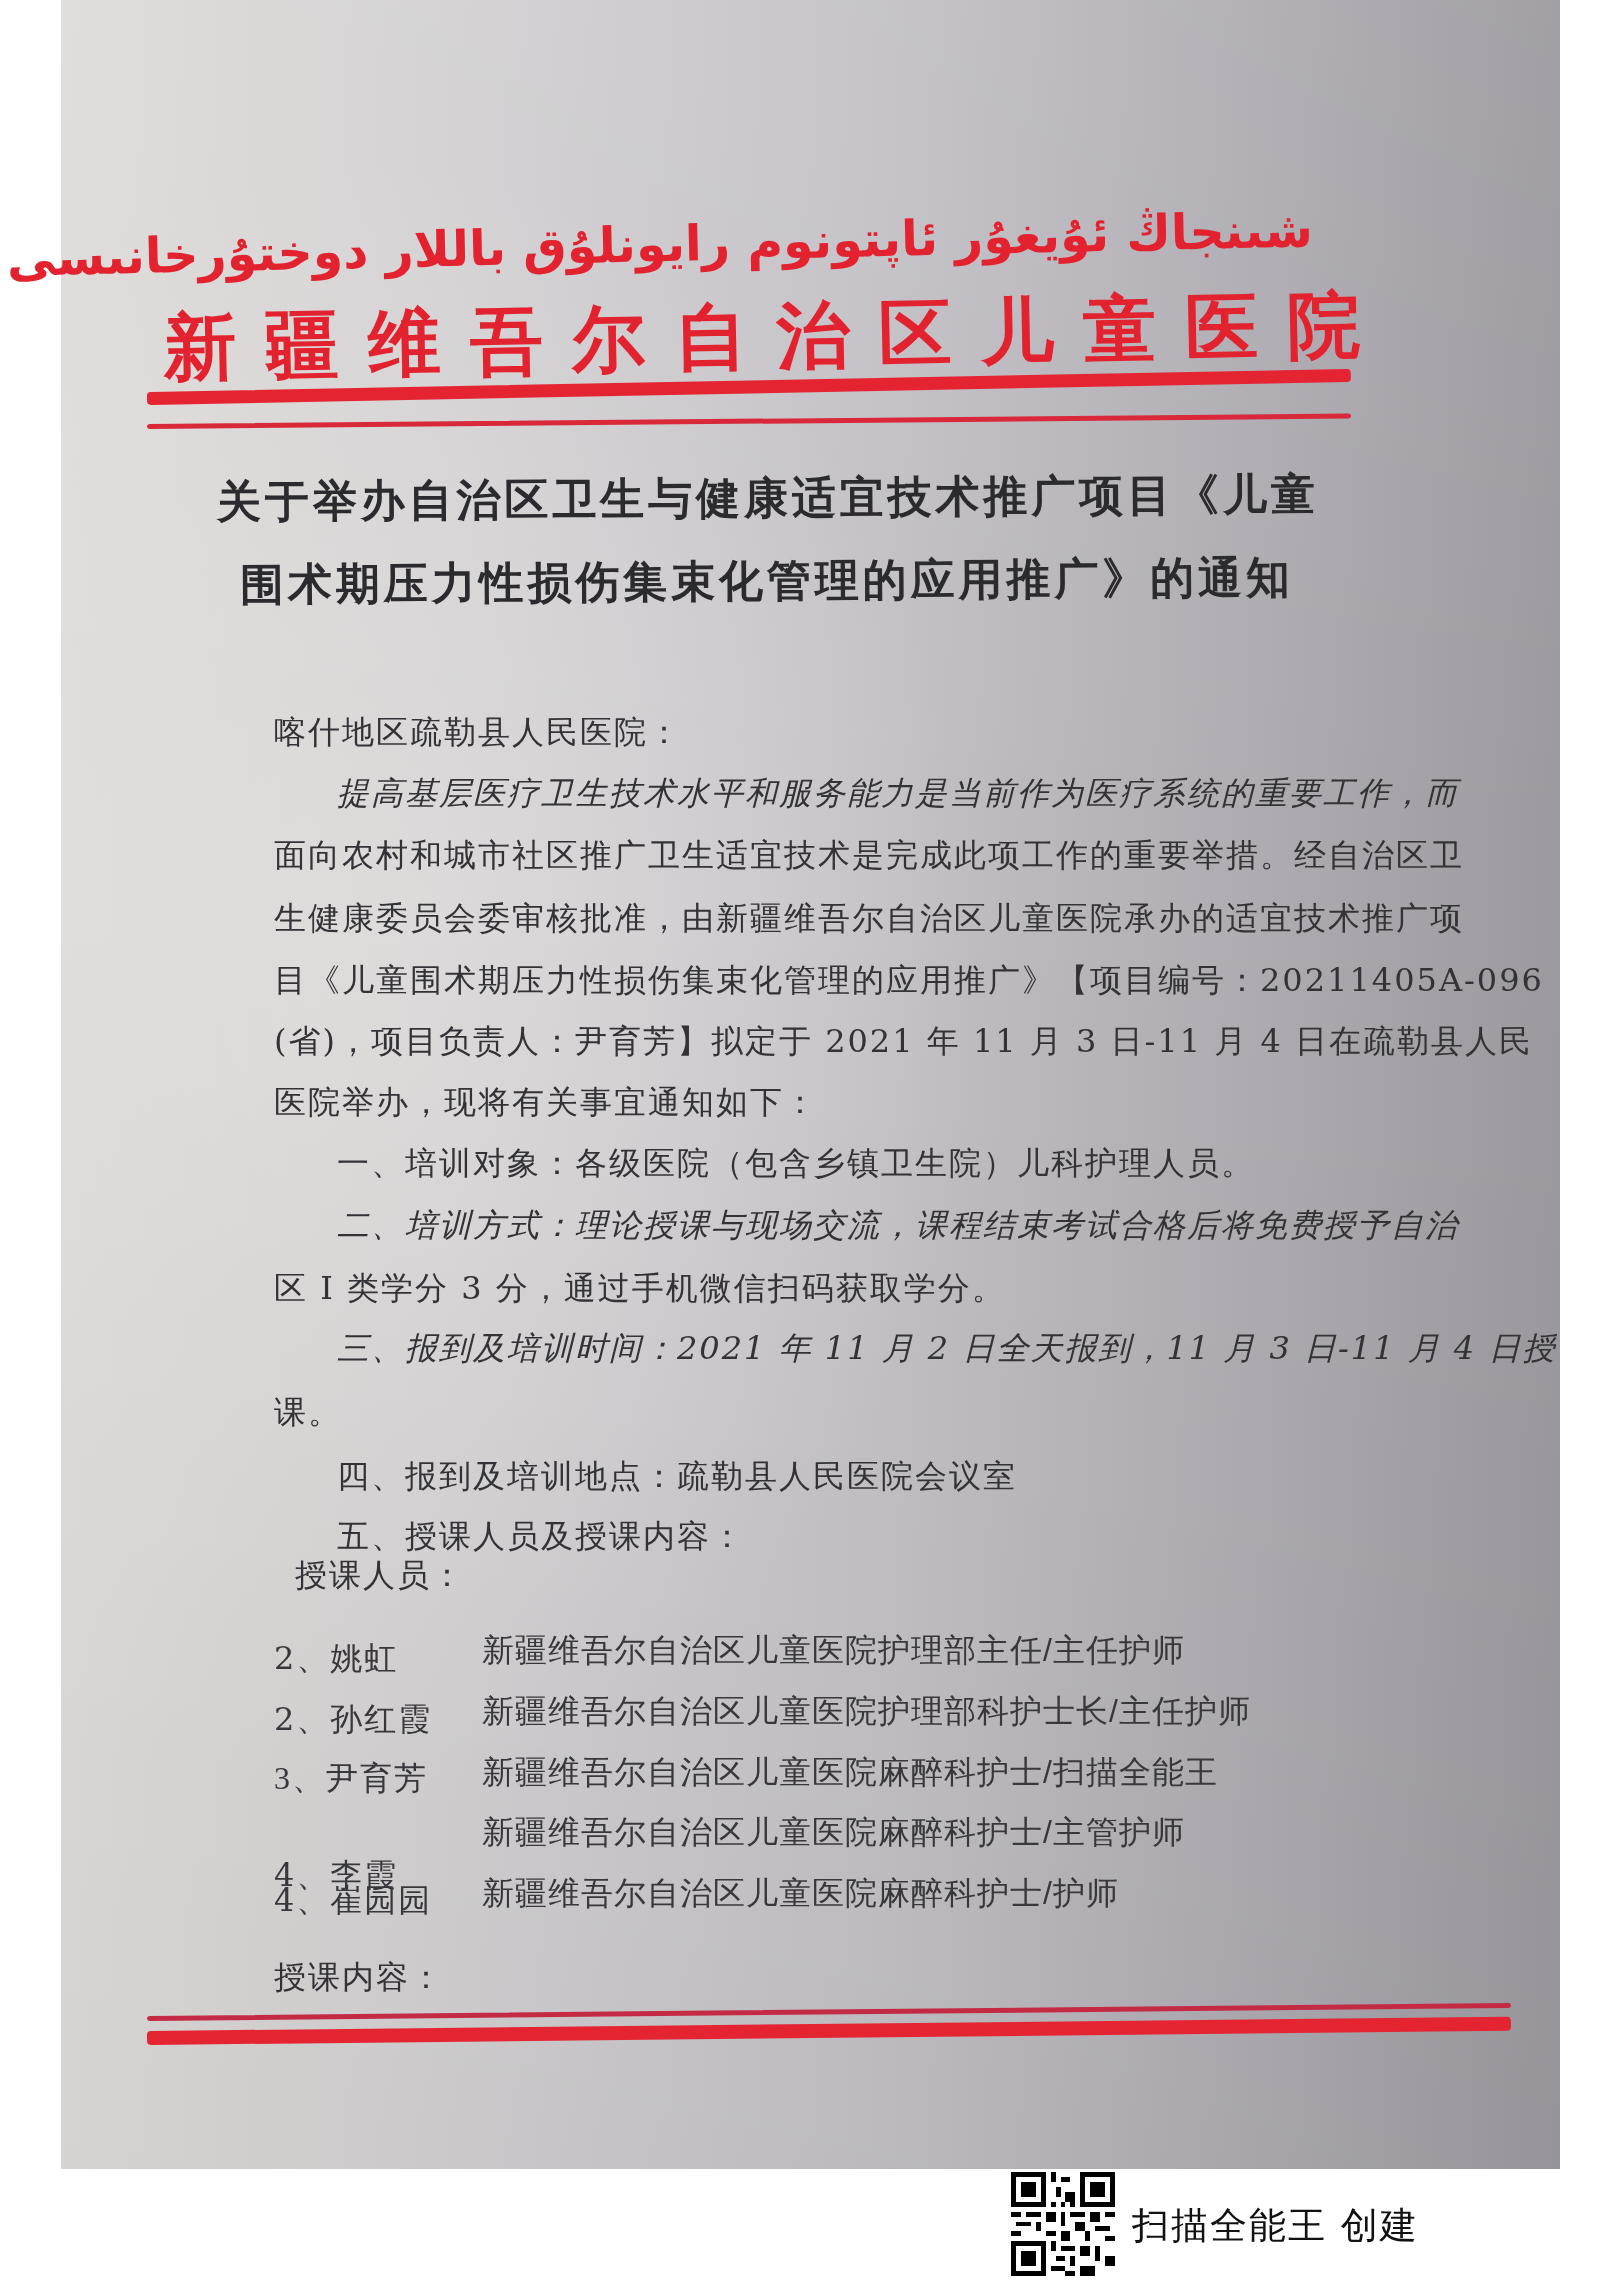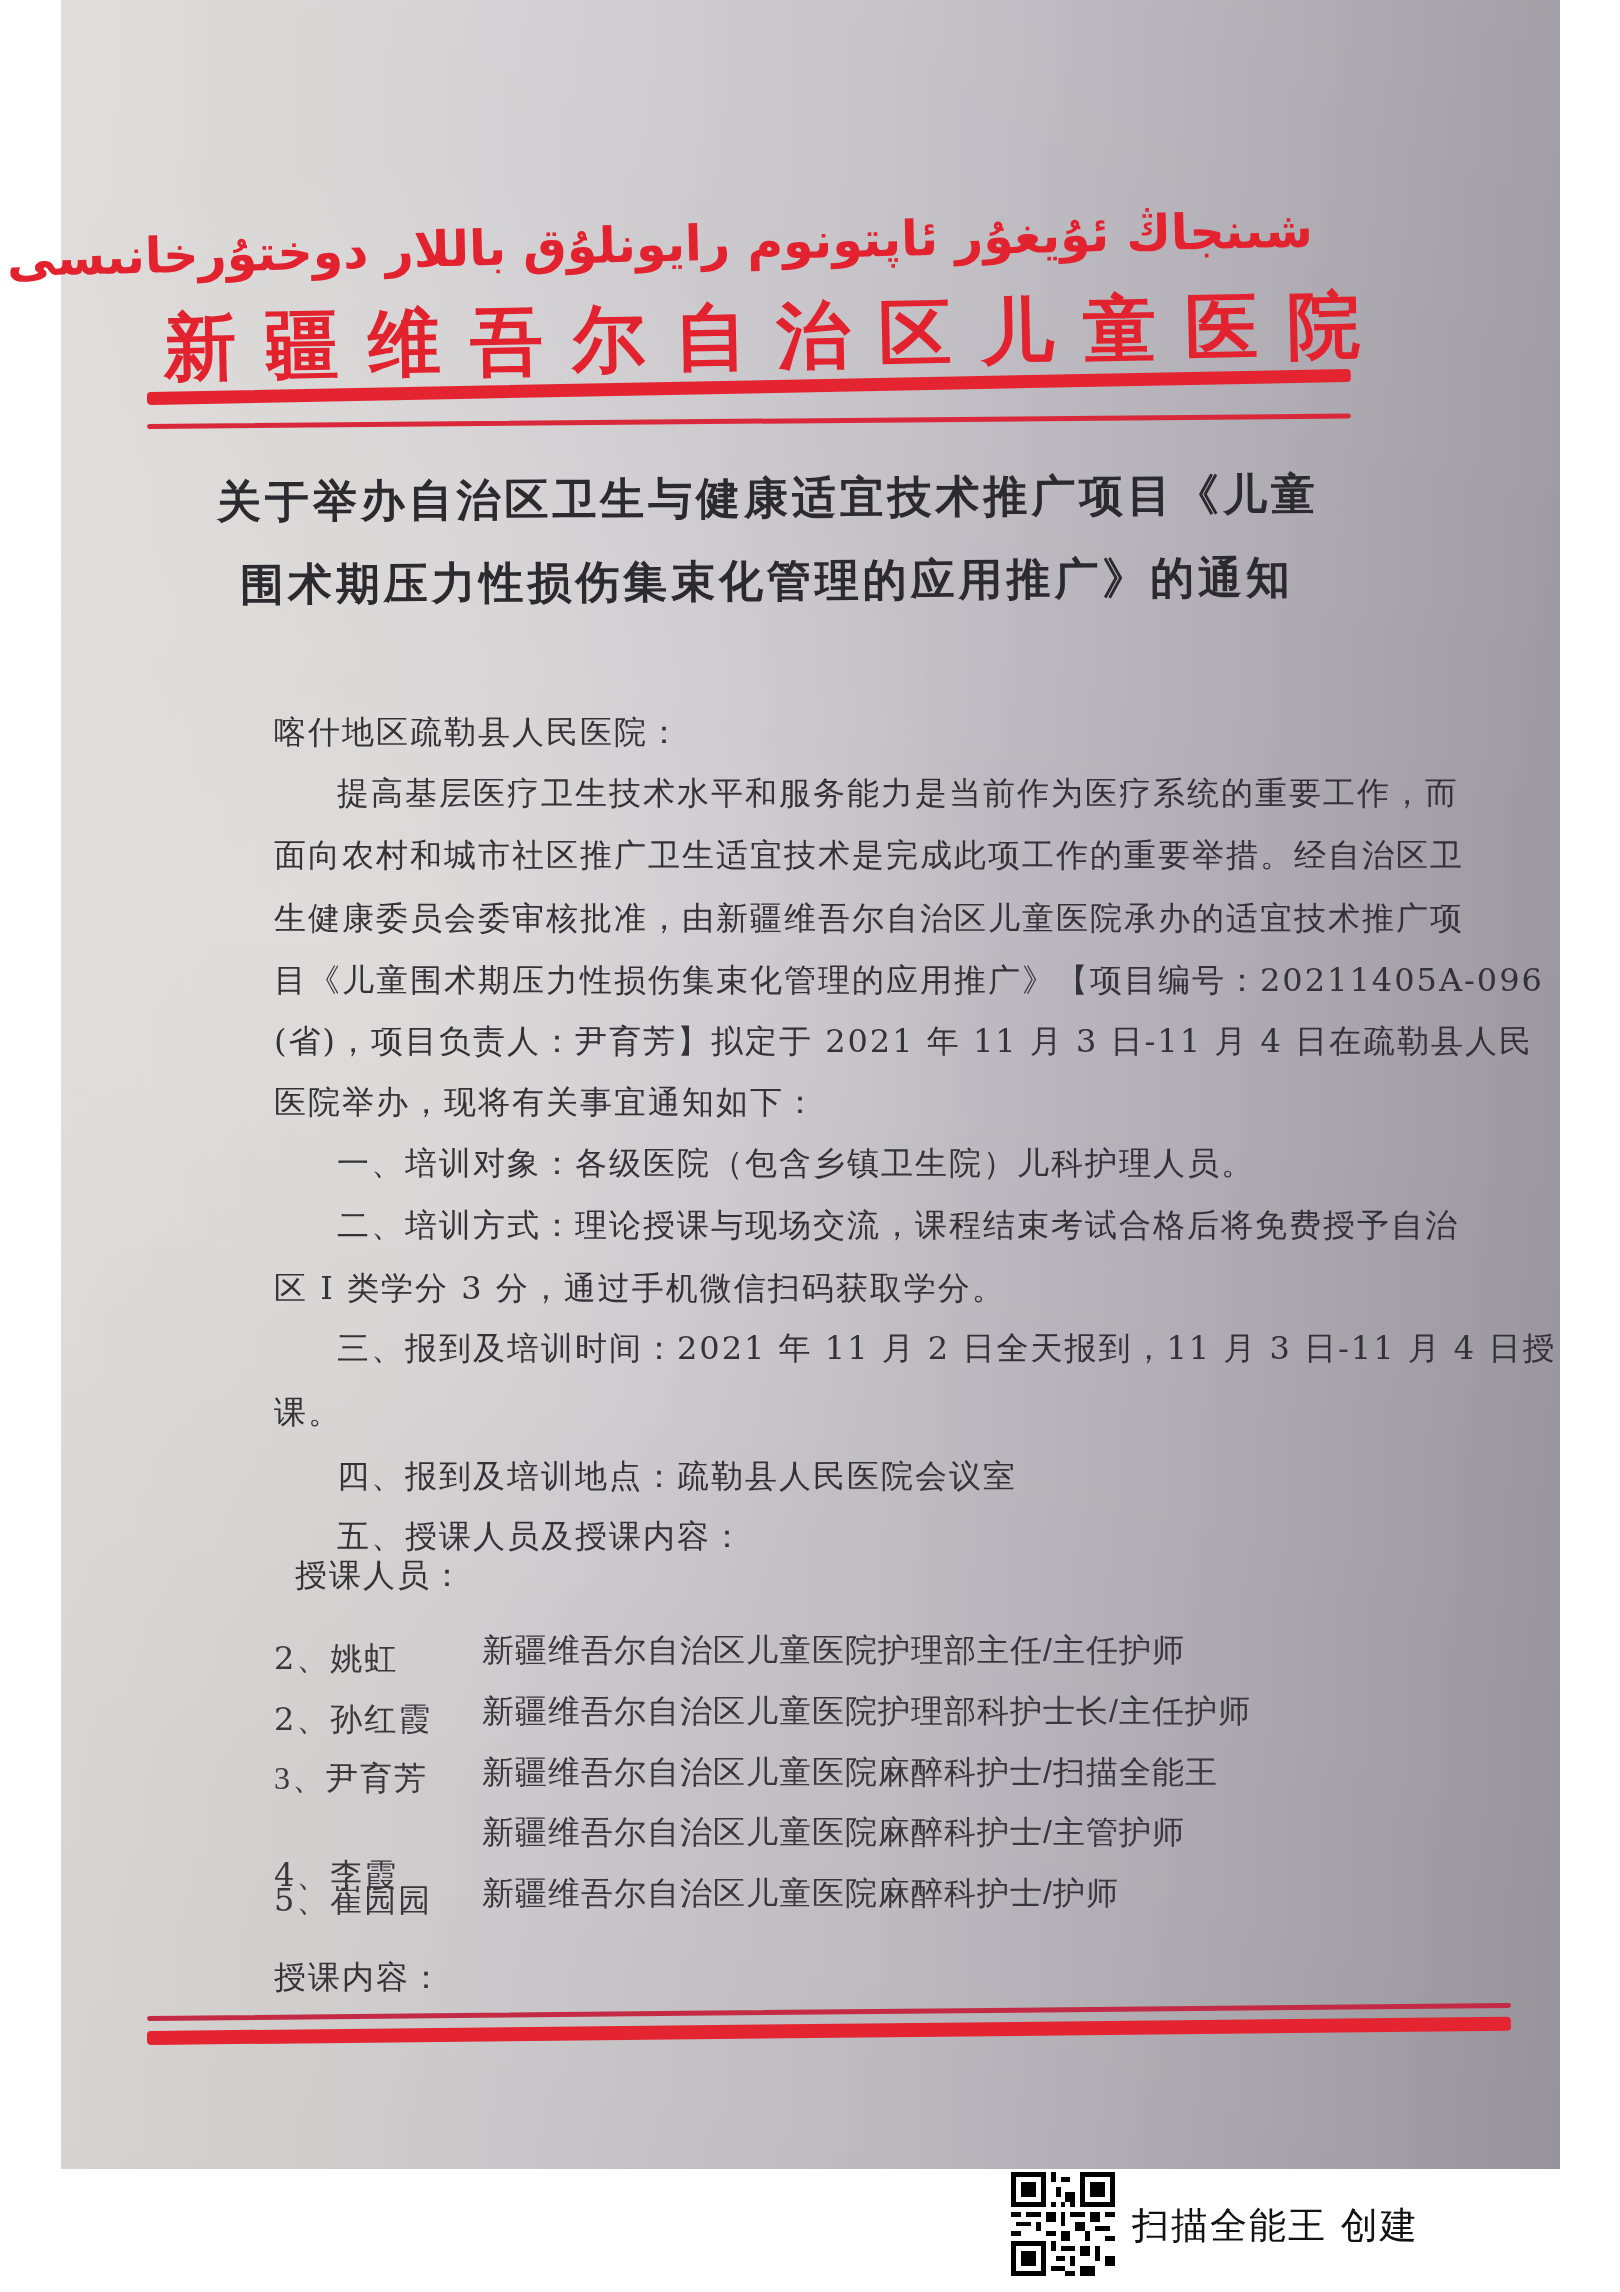--- a/index.html
+++ b/index.html
@@ -93,21 +93,21 @@
     line-height: 39px;
     color: #333236;
     letter-spacing: 2px;
   }
   .justify {
     display: block;
     text-align: justify;
     text-align-last: justify;
     width: 1059px;
   }
-  .indent { left: 274px; padding-left: 63px; box-sizing: border-box; }
+  .indent { left: 274px; padding-left: 63px; box-sizing: border-box; font-style: italic; }
   .noindent { left: 214px; }
 
   .staff-name { font-family: "DejaVu Serif", "Liberation Serif", serif; font-size: 32px; color: #38373b; letter-spacing: 2px; left: 214px; }
   .staff-role { font-family: Liberation Sans, sans-serif; font-size: 32px; color: #38373b; letter-spacing: 1px; left: 421px; }
 
   
   .qr {
     position: absolute;
     left: 1011px;
     top: 2172px;
@@ -175,21 +175,21 @@
 
 <div class="abs staff-name" style="left:274px; top:1698px;">2、孙红霞</div>
 <div class="abs staff-role" style="left:482px; top:1690px;">新疆维吾尔自治区儿童医院护理部科护士长/主任护师</div>
 
 <div class="abs staff-name" style="left:274px; top:1757px;font-family:Liberation Serif, serif;">3、尹育芳</div>
 <div class="abs staff-role" style="left:482px; top:1751px;">新疆维吾尔自治区儿童医院麻醉科护士/扫描全能王</div>
 
 <div class="abs staff-name" style="left:274px; top:1818px;margin-top:36px;">4、李霞</div>
 <div class="abs staff-role" style="left:482px; top:1811px;">新疆维吾尔自治区儿童医院麻醉科护士/主管护师</div>
 
-<div class="abs staff-name" style="left:274px; top:1879px;">5、崔园园</div>
+<div class="abs staff-name" style="left:274px; top:1879px;">4、崔园园</div>
 <div class="abs staff-role" style="left:482px; top:1872px;">新疆维吾尔自治区儿童医院麻醉科护士/护师</div>
 
 <div class="abs body-line" style="left:274px; top:1939px;margin-top:19px;">授课内容：</div>
 
 <div class="red-rule rule-bot-thin"></div>
 <div class="red-rule rule-bot-thick"></div>
 
 <div class="qr">
   <svg width="104" height="104" viewBox="0 0 21 21" shape-rendering="crispEdges">
     <rect width="21" height="21" fill="#ffffff"></rect>

